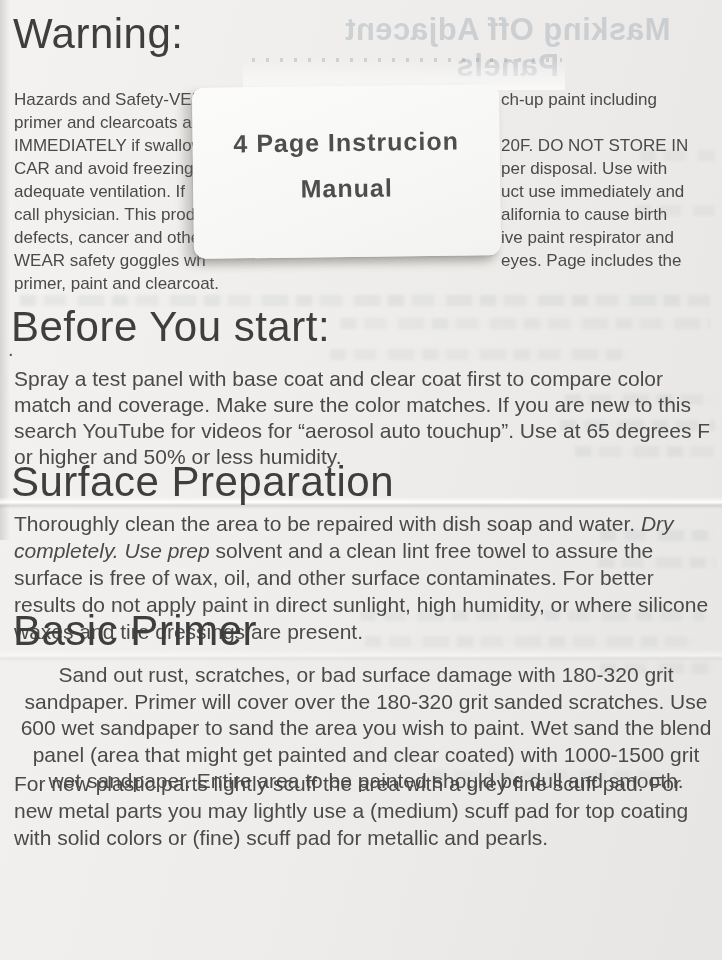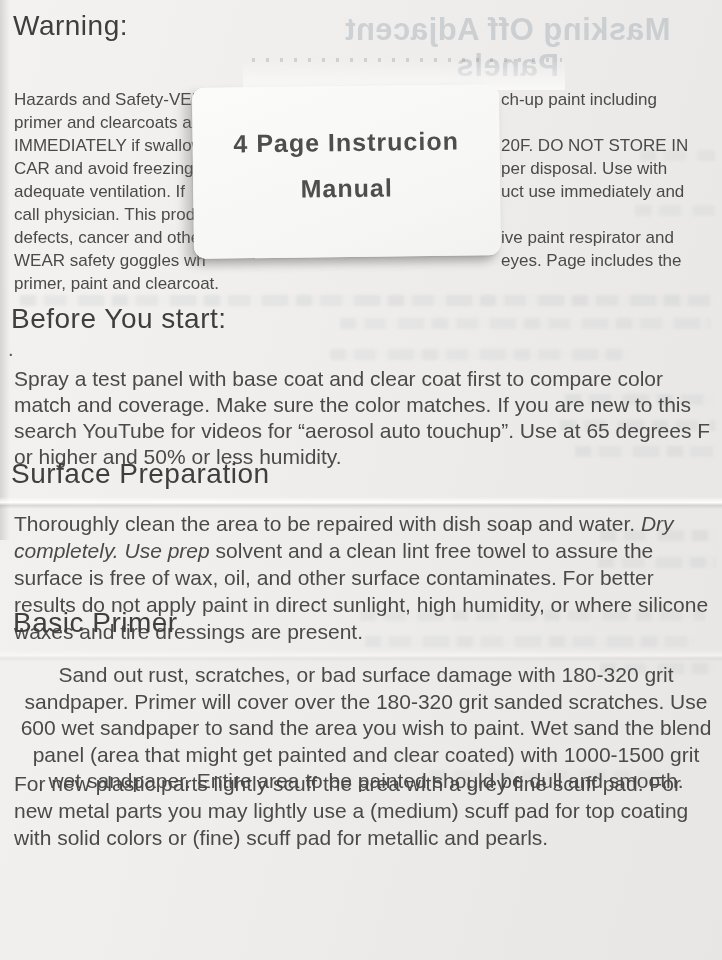--- a/index.html
+++ b/index.html
@@ -4,21 +4,21 @@
 <style>
   html,body{margin:0;padding:0;background:#ffffff;}
   .page{
     position:relative;width:722px;height:960px;overflow:hidden;
     background:linear-gradient(105deg,#f3f2f0 0%,#efeeec 40%,#eae9e7 75%,#e7e6e4 100%);
     font-family:"Liberation Sans",sans-serif;color:#4b4b4b;
   }
   .edge-shade-left{position:absolute;left:0;top:0;width:10px;height:540px;
     background:linear-gradient(90deg,rgba(140,138,135,0.28),rgba(140,138,135,0));z-index:1;}
   
-  .head{position:absolute;margin:0;font-weight:400;color:#3e3e3e;font-size:28px;letter-spacing:0.5px;z-index:2;}
+  .head{position:absolute;margin:0;font-weight:400;color:#3e3e3e;font-size:42px;letter-spacing:0.5px;z-index:2;}
   #h-warning{left:13px;top:10px;}
   #h-before{left:11px;top:303px;}
   #h-surface{left:11px;top:458px;}
   #h-sanding{left:13px;top:607px;}
   
   .para{position:absolute;font-size:21px;line-height:27px;color:#4a4a4a;z-index:2;}
   #warn-block{left:14px;top:86px;width:702px;font-size:17px;}
   .warn-line{position:relative;height:23px;}
   .wl{position:absolute;left:0;top:0;white-space:nowrap;}
   .wr{position:absolute;left:487px;top:0;white-space:nowrap;}
@@ -93,20 +93,21 @@
     <div class="warn-line">
       <span class="wl">CAR and avoid freezing.</span>
       <span class="wr">per disposal. Use with</span>
     </div>
     <div class="warn-line">
       <span class="wl">adequate ventilation. If</span>
       <span class="wr">uct use immediately and</span>
     </div>
     <div class="warn-line">
       <span class="wl">call physician. This produ</span>
+      <span class="wr">alifornia to cause birth</span>
     </div>
     <div class="warn-line">
       <span class="wl">defects, cancer and othe</span>
       <span class="wr">ive paint respirator and</span>
     </div>
     <div class="warn-line">
       <span class="wl">WEAR safety goggles wh</span>
       <span class="wr">eyes. Page includes the</span>
     </div>
     <div class="warn-line">

